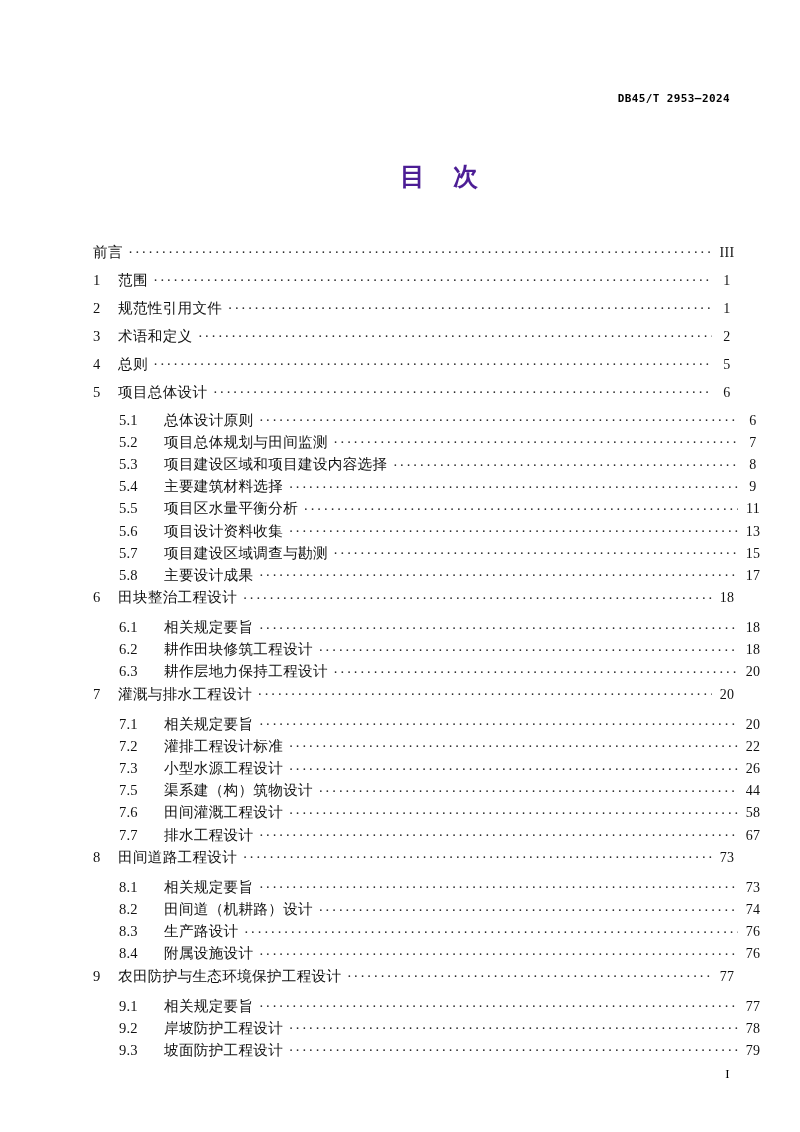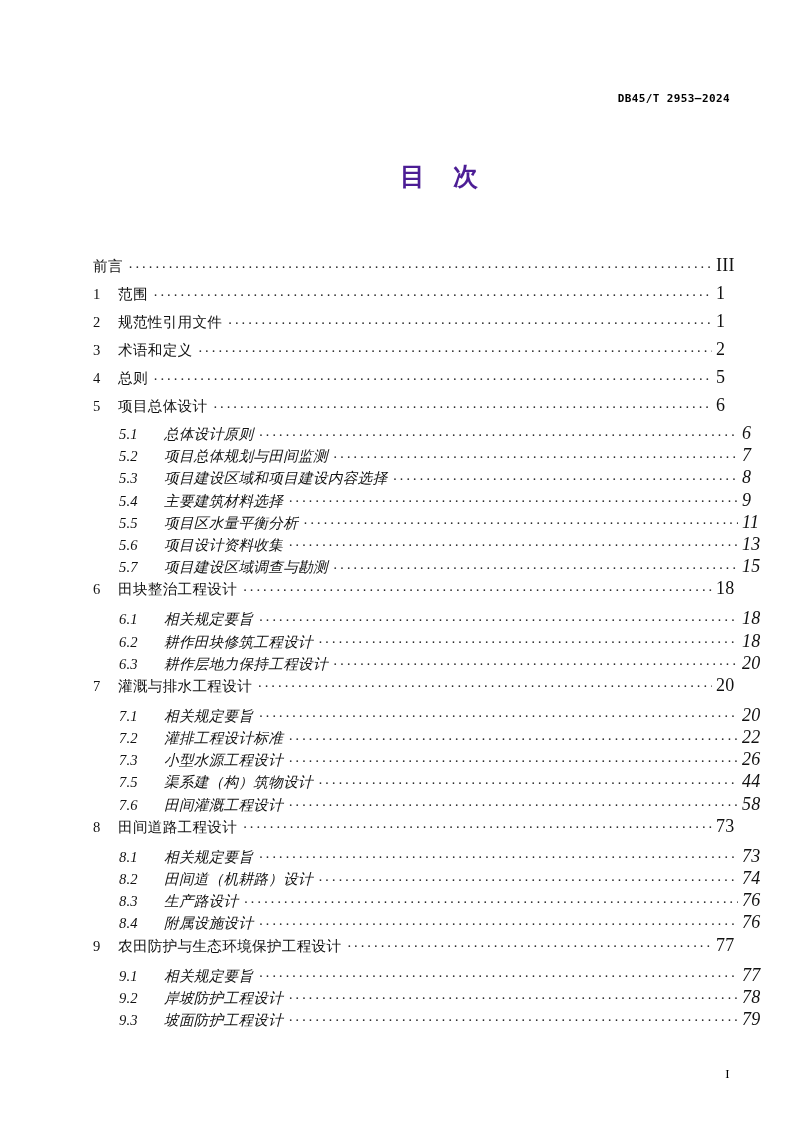--- a/index.html
+++ b/index.html
@@ -44,21 +44,21 @@
     font-weight: bold;
     letter-spacing: 2px;
     color: #4c1d95;
     margin-left: 40px;
   }
   .doc-title .sp { display: inline-block; width: 26px; }
 
   
   .toc {
     position: absolute;
-    top: 256px;
+    top: 242px;
     left: 93px;
     width: 645px;
   }
   .toc-entry {
     display: flex;
     align-items: baseline;
     width: 100%;
     font-size: 14.6px;
     line-height: 1;
     color: #111;
@@ -66,21 +66,20 @@
   }
   
   .toc-entry.level-1 {
     height: 28px;
     padding-left: 0;
   }
   
   .toc-entry.level-2 {
     height: 22.2px;
     padding-left: 26px;
-    font-style: italic;
   }
   .toc-entry.level-2 + .toc-entry.level-1 {
     height: 30px;
   }
 
   .e-num {
     flex: 0 0 auto;
     font-family: "Liberation Serif", "DejaVu Serif", serif;
     letter-spacing: 0.2px;
   }
@@ -112,22 +111,22 @@
     font-size: 14.6px;
     color: #2a2a2a;
     position: absolute;
     left: 0;
     bottom: 0.06em;
     white-space: nowrap;
   }
   .e-page {
     flex: 0 0 auto;
     min-width: 22px;
-    text-align: left;
-    font-size: 18px;
+    text-align: center;
+    font-size: 14px;
     letter-spacing: 0.3px;
   }
 
   
   .page-footer {
     position: absolute;
     bottom: 50px;
     right: 70px;
     font-size: 13px;
     color: #000;
@@ -216,20 +215,26 @@
         <span class="e-title">项目设计资料收集</span>
         <span class="e-leader"></span>
         <span class="e-page">13</span>
       </div>
       <div class="toc-entry level-2">
         <span class="e-num">5.7</span>
         <span class="e-title">项目建设区域调查与勘测</span>
         <span class="e-leader"></span>
         <span class="e-page">15</span>
       </div>
+      <div class="toc-entry level-2">
+        <span class="e-num">5.8</span>
+        <span class="e-title">主要设计成果</span>
+        <span class="e-leader"></span>
+        <span class="e-page">17</span>
+      </div>
       <div class="toc-entry level-1">
         <span class="e-num">6</span>
         <span class="e-title">田块整治工程设计</span>
         <span class="e-leader"></span>
         <span class="e-page">18</span>
       </div>
       <div class="toc-entry level-2">
         <span class="e-num">6.1</span>
         <span class="e-title">相关规定要旨</span>
         <span class="e-leader"></span>
@@ -276,20 +281,26 @@
         <span class="e-title">渠系建（构）筑物设计</span>
         <span class="e-leader"></span>
         <span class="e-page">44</span>
       </div>
       <div class="toc-entry level-2">
         <span class="e-num">7.6</span>
         <span class="e-title">田间灌溉工程设计</span>
         <span class="e-leader"></span>
         <span class="e-page">58</span>
       </div>
+      <div class="toc-entry level-2">
+        <span class="e-num">7.7</span>
+        <span class="e-title">排水工程设计</span>
+        <span class="e-leader"></span>
+        <span class="e-page">67</span>
+      </div>
       <div class="toc-entry level-1">
         <span class="e-num">8</span>
         <span class="e-title">田间道路工程设计</span>
         <span class="e-leader"></span>
         <span class="e-page">73</span>
       </div>
       <div class="toc-entry level-2">
         <span class="e-num">8.1</span>
         <span class="e-title">相关规定要旨</span>
         <span class="e-leader"></span>

